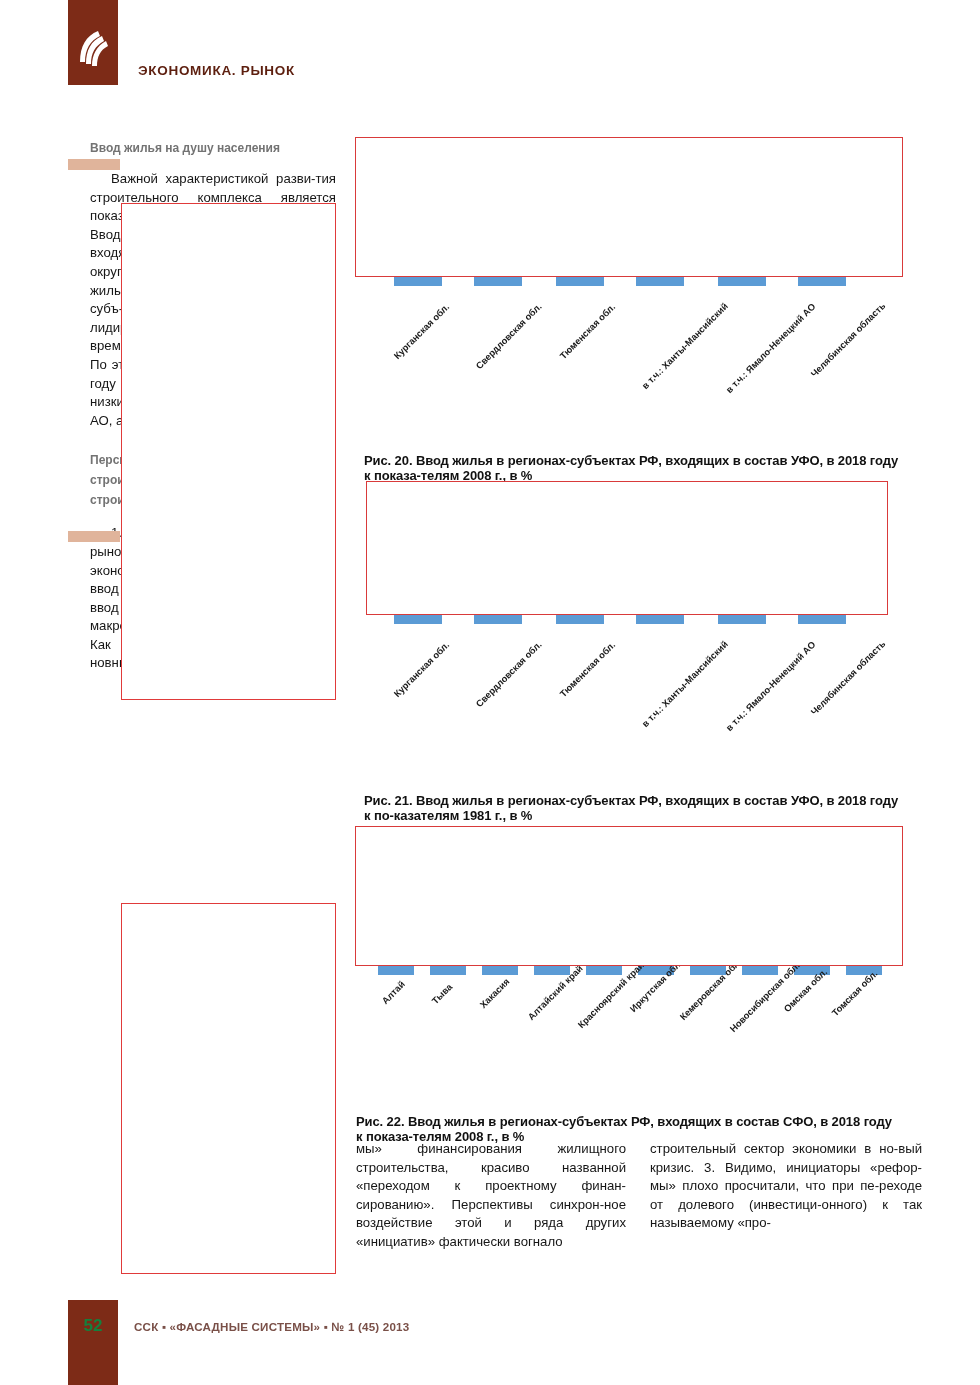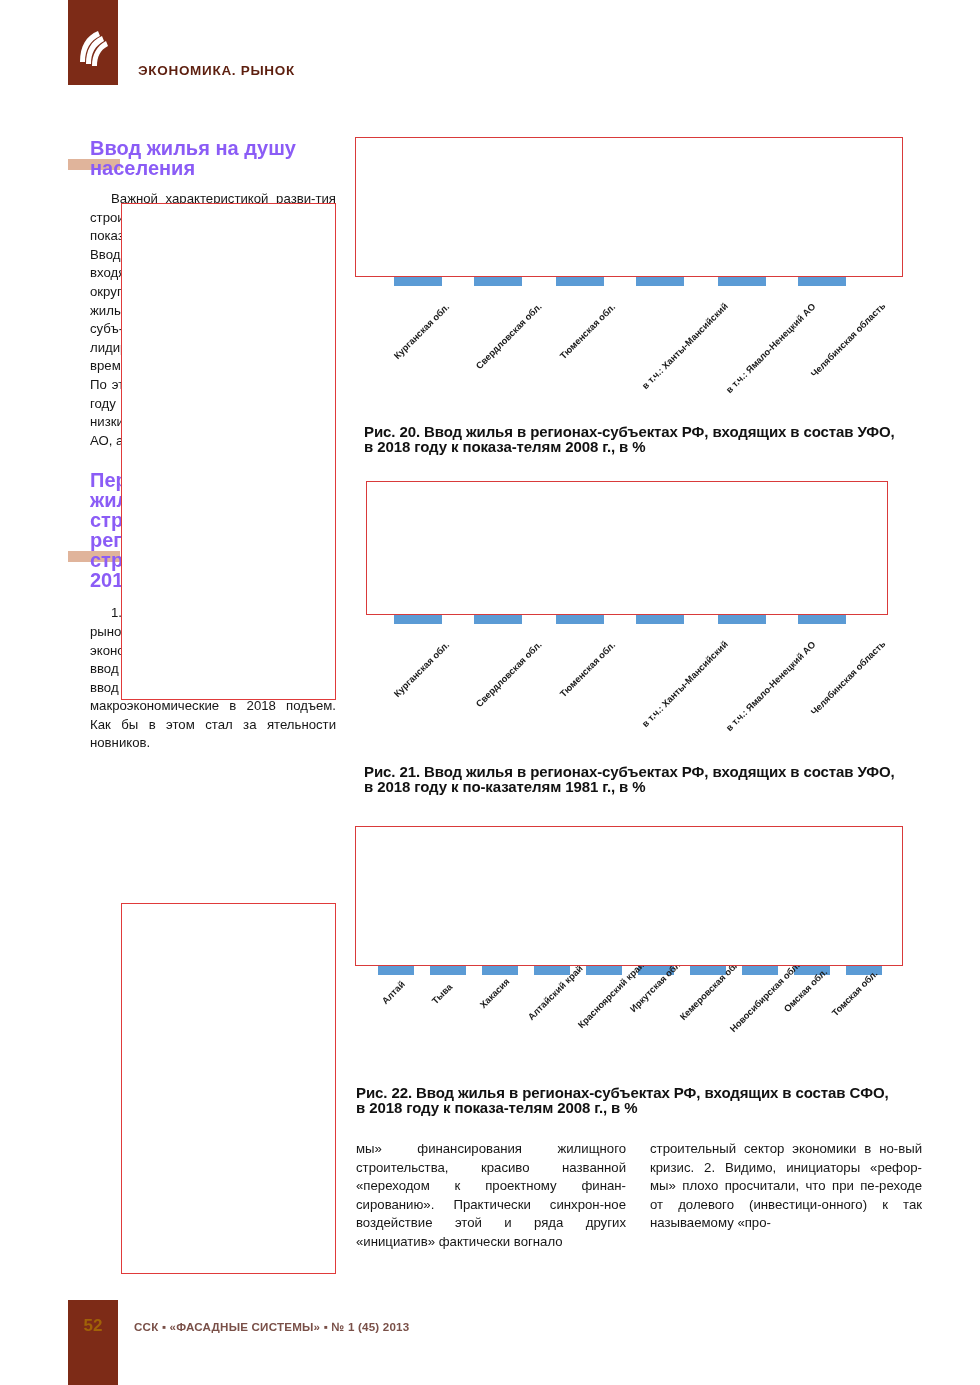--- a/index.html
+++ b/index.html
@@ -56,24 +56,24 @@
   .col-text p.indent { text-indent: 21px; }
 
   
   #left-column {
     position: absolute;
     left: 90px; top: 138px;
     width: 246px;
   }
   .section-heading {
     position: relative;
-    font-size: 20px;
+    font-size: 12px;
     font-weight: bold;
     line-height: 20px;
-    color: #8b5cf6;
+    color: #737373;
     margin: 0 0 6px 0;
   }
   .heading-swatch {
     position: absolute;
     width: 52px;
     height: 11px;
     background: #e0b49b;
     z-index: 0;
   }
   .section-heading span.htext {
@@ -122,25 +122,26 @@
     position: absolute;
     font-size: 9.3px;
     font-weight: bold;
     color: #1a1a1a;
     white-space: nowrap;
     transform-origin: left top;
     transform: rotate(-45deg);
   }
   .fig-caption {
     position: absolute;
-    font-size: 15px;
+    font-size: 13px;
     font-weight: bold;
     line-height: 14.5px;
     color: #111;
     letter-spacing: -0.1px;
+    margin-top: 29px;
   }
 
   
   #bottom-col-left {
     position: absolute;
     left: 356px; top: 1140px;
     width: 270px;
   }
   #bottom-col-right {
     position: absolute;
@@ -158,21 +159,21 @@
     position: absolute;
     left: 68px; top: 0;
     width: 50px; height: 85px;
     background: #7d2b17;
   }
   #folio-number {
     position: absolute;
     left: 68px; top: 16px;
     width: 50px;
     text-align: center;
-    color: #a16207;
+    color: #15803d;
     font-size: 17px;
     font-weight: bold;
   }
   #footer-text {
     position: absolute;
     left: 134px; top: 20px;
     font-size: 11.6px;
     font-weight: bold;
     color: #7a5048;
     letter-spacing: 0.2px;
@@ -294,24 +295,24 @@
     <div class="axis-label" style="left:326px; top:34px;">Кемеровская обл.</div>
     <div class="axis-label" style="left:376px; top:46px;">Новосибирская обл.</div>
     <div class="axis-label" style="left:430px; top:26px;">Омская обл.</div>
     <div class="axis-label" style="left:478px; top:30px;">Томская обл.</div>
   </div>
 
   <div class="fig-caption" style="left:356px; top:1086px; width:540px;">Рис. 22. Ввод жилья в регионах-субъектах РФ, входящих в состав СФО, в 2018 году к показа-телям 2008 г., в %</div>
 </div>
 
 <div class="col-text" id="bottom-col-left">
-  <p>мы» финансирования жилищного строительства, красиво названной «переходом к проектному финан-сированию». Практически синхрон-ное воздействие этой и ряда других «инициатив» фактически вогнало</p>
+  <p>мы» финансирования жилищного строительства, красиво названной «переходом к проектному финан-сированию». Перспективы синхрон-ное воздействие этой и ряда других «инициатив» фактически вогнало</p>
 </div>
 
 <div class="col-text" id="bottom-col-right">
-  <p>строительный сектор экономики в но-вый кризис. 2. Видимо, инициаторы «рефор-мы» плохо просчитали, что при пе-реходе от долевого (инвестици-онного) к так называемому «про-</p>
+  <p>строительный сектор экономики в но-вый кризис. 3. Видимо, инициаторы «рефор-мы» плохо просчитали, что при пе-реходе от долевого (инвестици-онного) к так называемому «про-</p>
 </div>
 
 <div id="page-footer">
   <div id="folio-block"></div>
   <div id="folio-number">52</div>
   <div id="footer-text">ССК ▪ «ФАСАДНЫЕ СИСТЕМЫ» ▪ № 1 (45) 2013</div>
 </div>
 
 </body></html>

